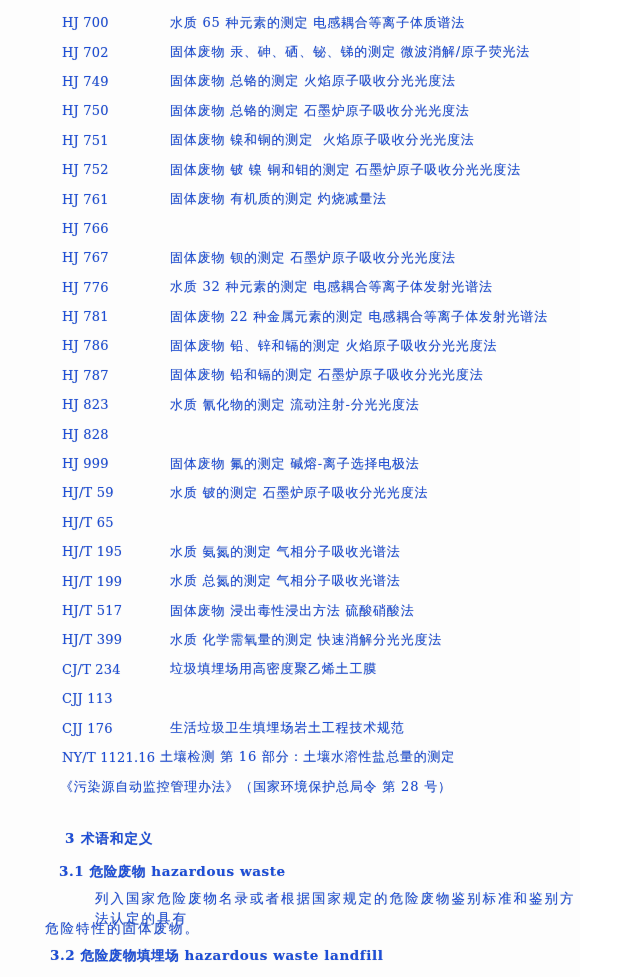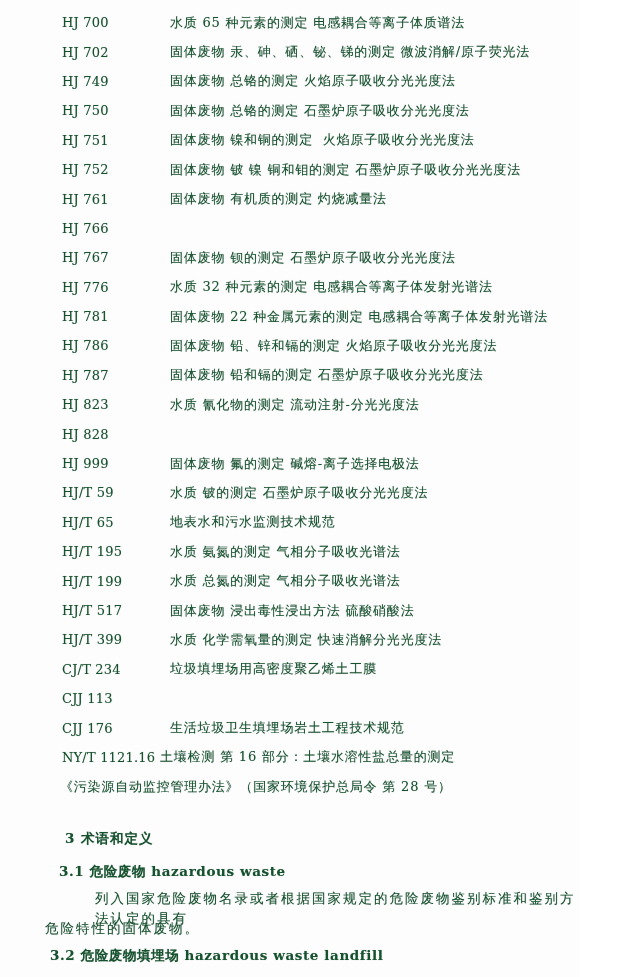--- a/index.html
+++ b/index.html
@@ -6,21 +6,21 @@
   body{
     width:640px;height:977px;
     background:#ffffff;
     font-family:"DejaVu Serif","Liberation Serif",serif;
   }
   .page{
     position:relative;
     width:580px;height:977px;
     overflow:hidden;
     background:#fdfdfd;
-    color:#14532d;
+    color:#1d4ed8;
     text-shadow:0 0 1px rgba(51,58,70,0.35);
   }
   .standards-list{
     padding-top:8px;
     margin-left:62px;
   }
   .std-row{
     height:29.4px;
     display:flex;
     align-items:center;
@@ -154,21 +154,20 @@
       <span class="std-desc">固体废物 氟的测定 碱熔-离子选择电极法</span>
     </div>
 
     <div class="std-row">
       <span class="std-code">HJ/T 59</span>
       <span class="std-desc">水质 铍的测定 石墨炉原子吸收分光光度法</span>
     </div>
 
     <div class="std-row">
       <span class="std-code">HJ/T 65</span>
-      <span class="std-desc">地表水和污水监测技术规范</span>
     </div>
 
     <div class="std-row">
       <span class="std-code">HJ/T 195</span>
       <span class="std-desc">水质 氨氮的测定 气相分子吸收光谱法</span>
     </div>
 
     <div class="std-row">
       <span class="std-code">HJ/T 199</span>
       <span class="std-desc">水质 总氮的测定 气相分子吸收光谱法</span>

